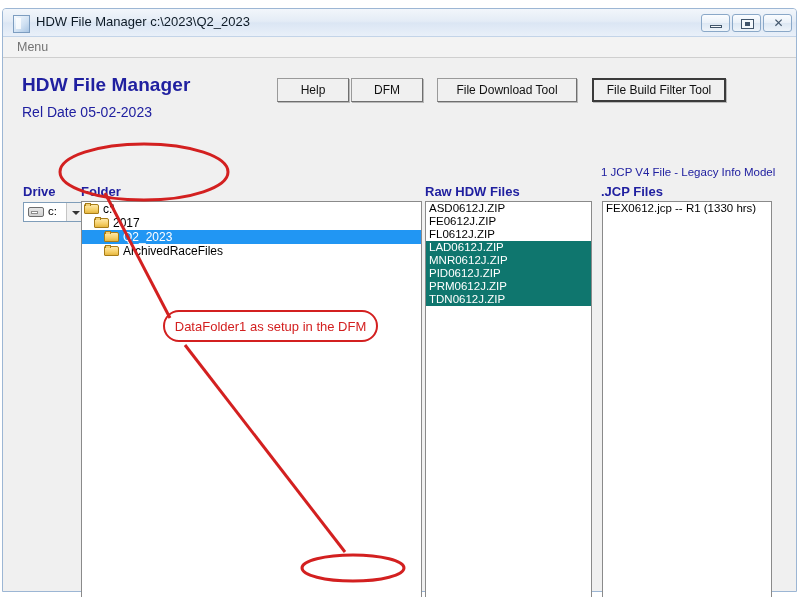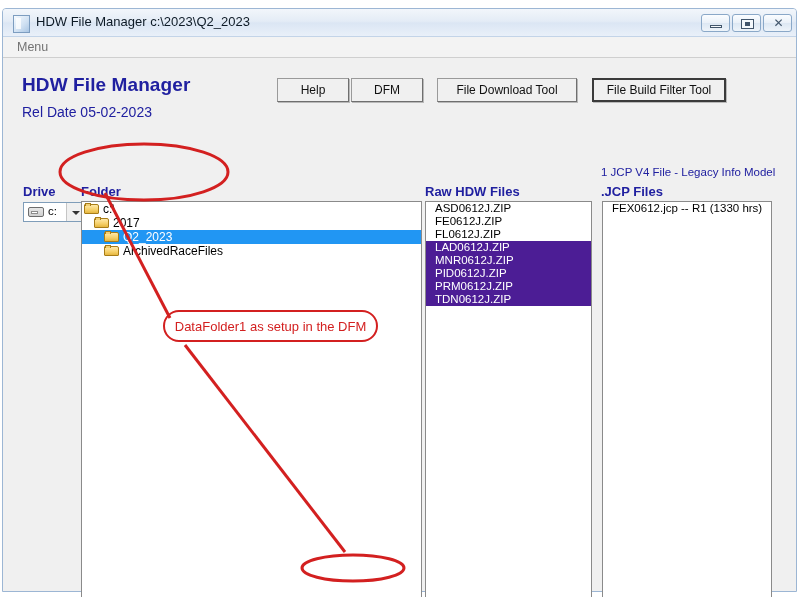--- a/index.html
+++ b/index.html
@@ -247,24 +247,24 @@
   #raw-panel  { left: 422px; top: 143px; width: 167px; height: 405px; }
   #jcp-panel  { left: 599px; top: 143px; width: 170px; height: 405px; }
 
   .row {
     position: relative;
     height: 13px;
     line-height: 13px;
     font-size: 11.5px;
     color: #000;
     white-space: nowrap;
-    padding-left: 9px;
+    padding-left: 3px;
   }
   .row.sel {
-    background: #4c1d95;
+    background: #0f766e;
     color: #ffffff;
   }
   .tree-row {
     height: 14px;
     line-height: 14px;
     font-size: 12px;
     padding-left: 0;
   }
   .tree-row.sel { background: #2196f3; }
   .tree-row .ind { display: inline-block; }

